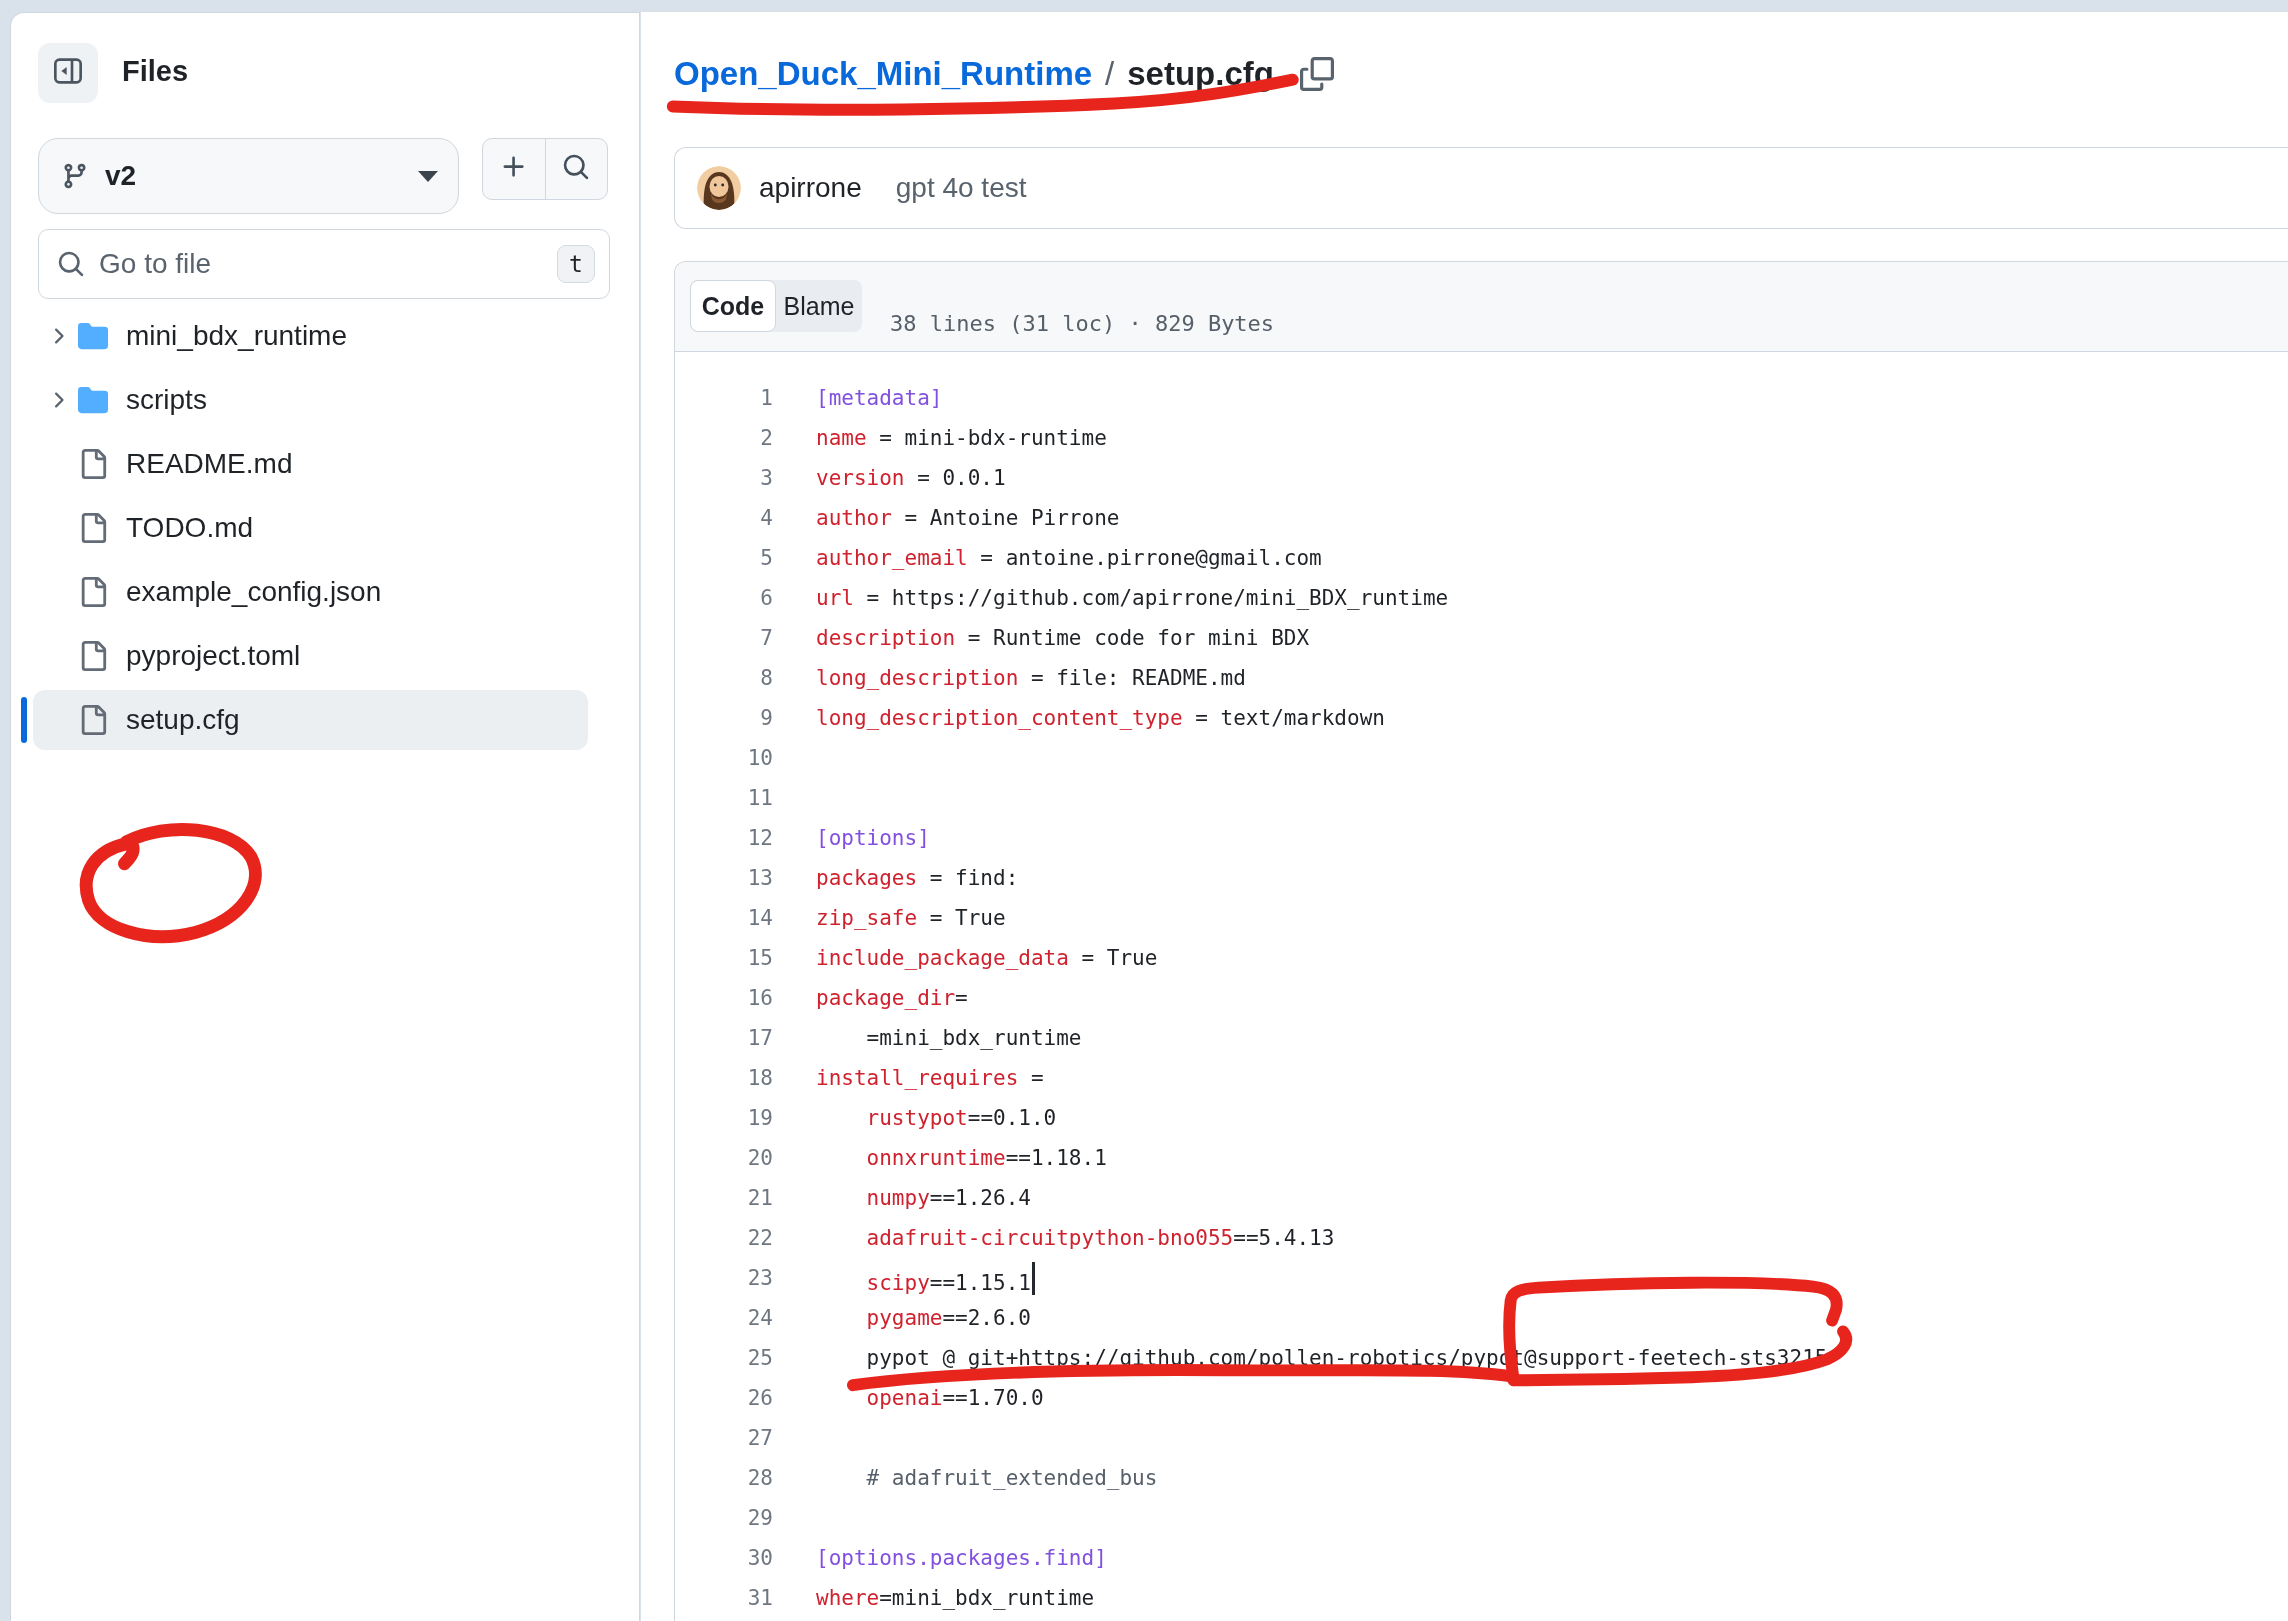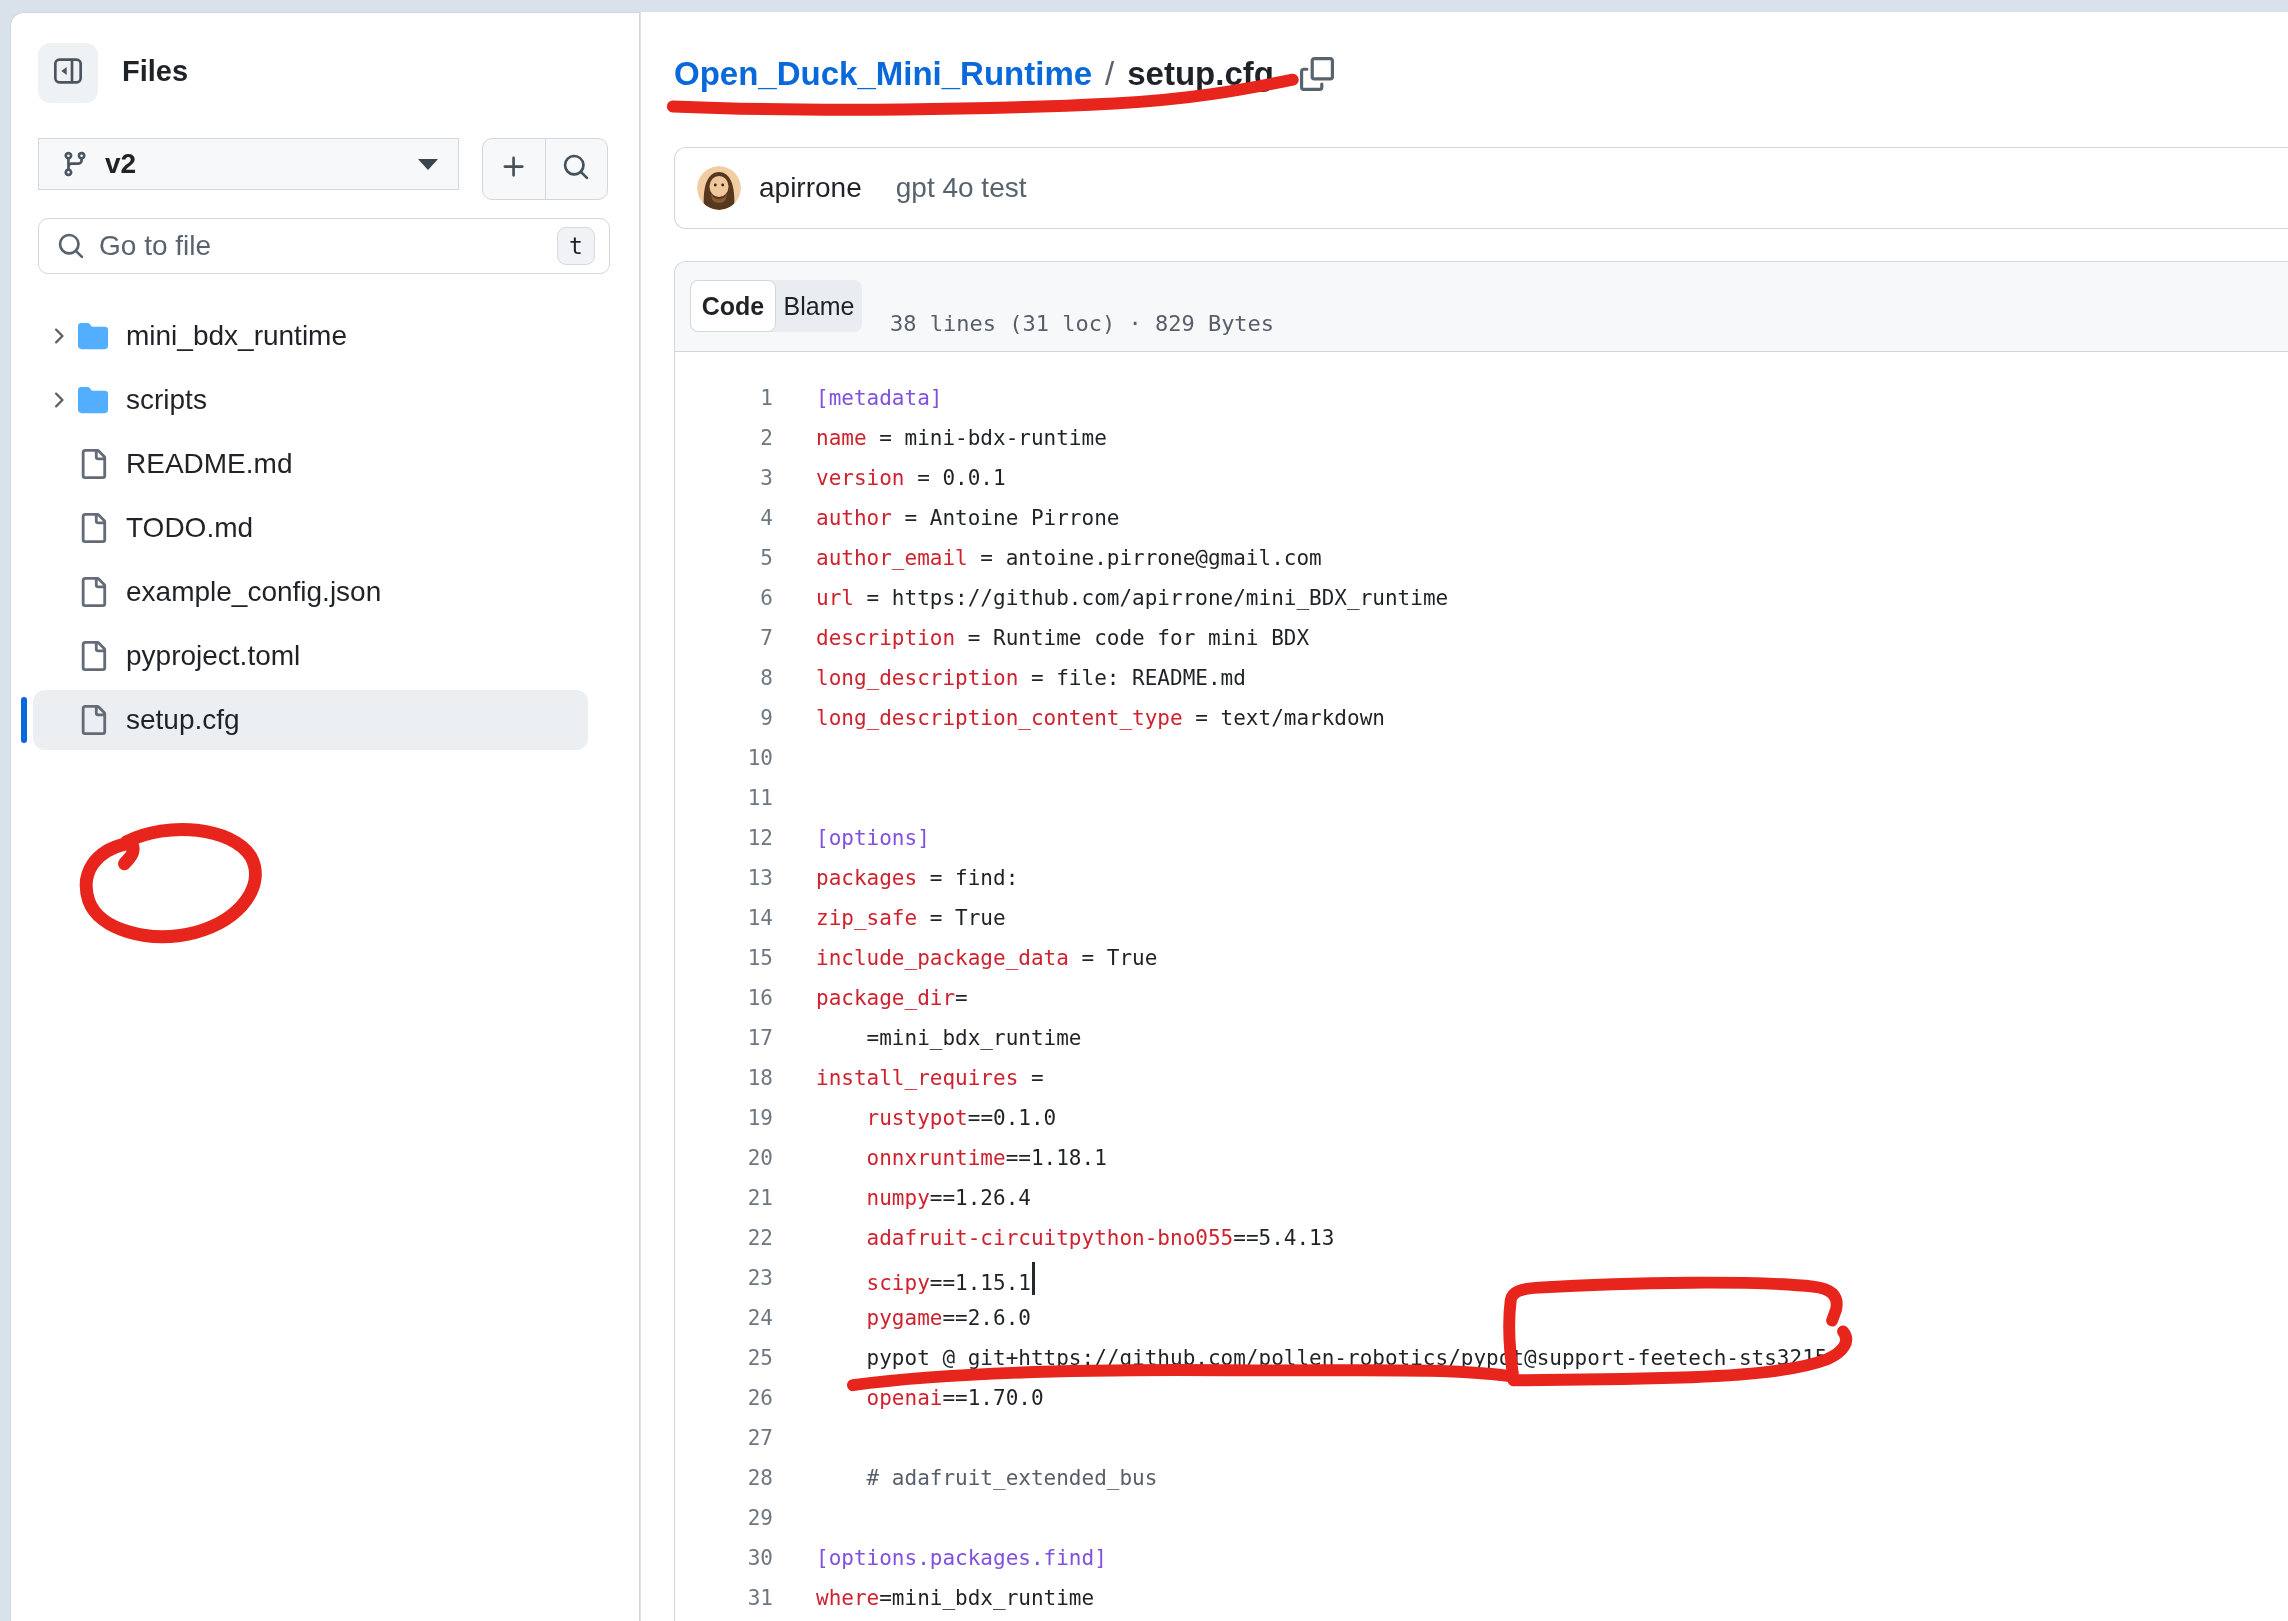--- a/index.html
+++ b/index.html
@@ -15,31 +15,31 @@
     font-family:"Liberation Sans",sans-serif;color:var(--text,#1f2328);
   }
   .main-bg{position:absolute;left:641px;top:12px;right:0;bottom:0;background:#fff}
 
   
   .sidebar{position:absolute;left:10px;top:12px;width:630px;bottom:0;background:#fff;
     border:1px solid var(--border);border-bottom:none;border-top-left-radius:14px;z-index:2}
   .files-btn{position:absolute;left:27px;top:30px;width:60px;height:60px;border-radius:12px;
     background:#eff2f5;display:flex;align-items:center;justify-content:center;cursor:pointer}
   .files-title{position:absolute;left:111px;top:42px;font-size:29px;font-weight:700}
-  .branch-btn{position:absolute;left:27px;top:125px;width:421px;height:52px;border-radius:0;
+  .branch-btn{position:absolute;left:27px;top:125px;width:421px;height:76px;border-radius:20px;
     background:var(--header-bg);border:1px solid var(--border);display:flex;align-items:center;cursor:pointer}
   .branch-btn .glyph{margin-left:22px;display:flex}
   .branch-name{margin-left:16px;font-size:28px;font-weight:700}
   .caret{margin-left:auto;margin-right:20px;width:0;height:0;border-left:10px solid transparent;
     border-right:10px solid transparent;border-top:11px solid #3b444d}
   .mini-actions{position:absolute;left:471px;top:125px;width:126px;height:62px;border:1px solid var(--border);
     border-radius:10px;background:var(--header-bg);display:flex;overflow:hidden}
   .mini-actions .half{flex:1;display:flex;align-items:center;justify-content:center;cursor:pointer;color:#44505c}
   .mini-actions .half + .half{border-left:1px solid var(--border)}
-  .goto-box{position:absolute;left:27px;top:205px;width:572px;height:56px;border:1px solid var(--border);
+  .goto-box{position:absolute;left:27px;top:216px;width:572px;height:70px;border:1px solid var(--border);
     border-radius:10px;background:#fff;display:flex;align-items:center}
   .goto-box .glyph{margin-left:18px;display:flex;color:#59636e}
   .goto-placeholder{margin-left:14px;font-size:28px;color:#59636e}
   .kbd-hint{margin-left:auto;margin-right:14px;width:38px;height:38px;border:1px solid #d4dae0;border-radius:9px;
     background:#f0f2f5;display:flex;align-items:center;justify-content:center;
     font-family:"DejaVu Sans Mono",monospace;font-size:23px;color:#1f2328}
 
   .tree{position:absolute;left:22px;top:293px;width:555px}
   .tree-row{position:relative;height:60px;margin-bottom:4px;border-radius:12px;display:flex;align-items:center;cursor:pointer}
   .tree-row.selected{background:var(--selected-bg)}

